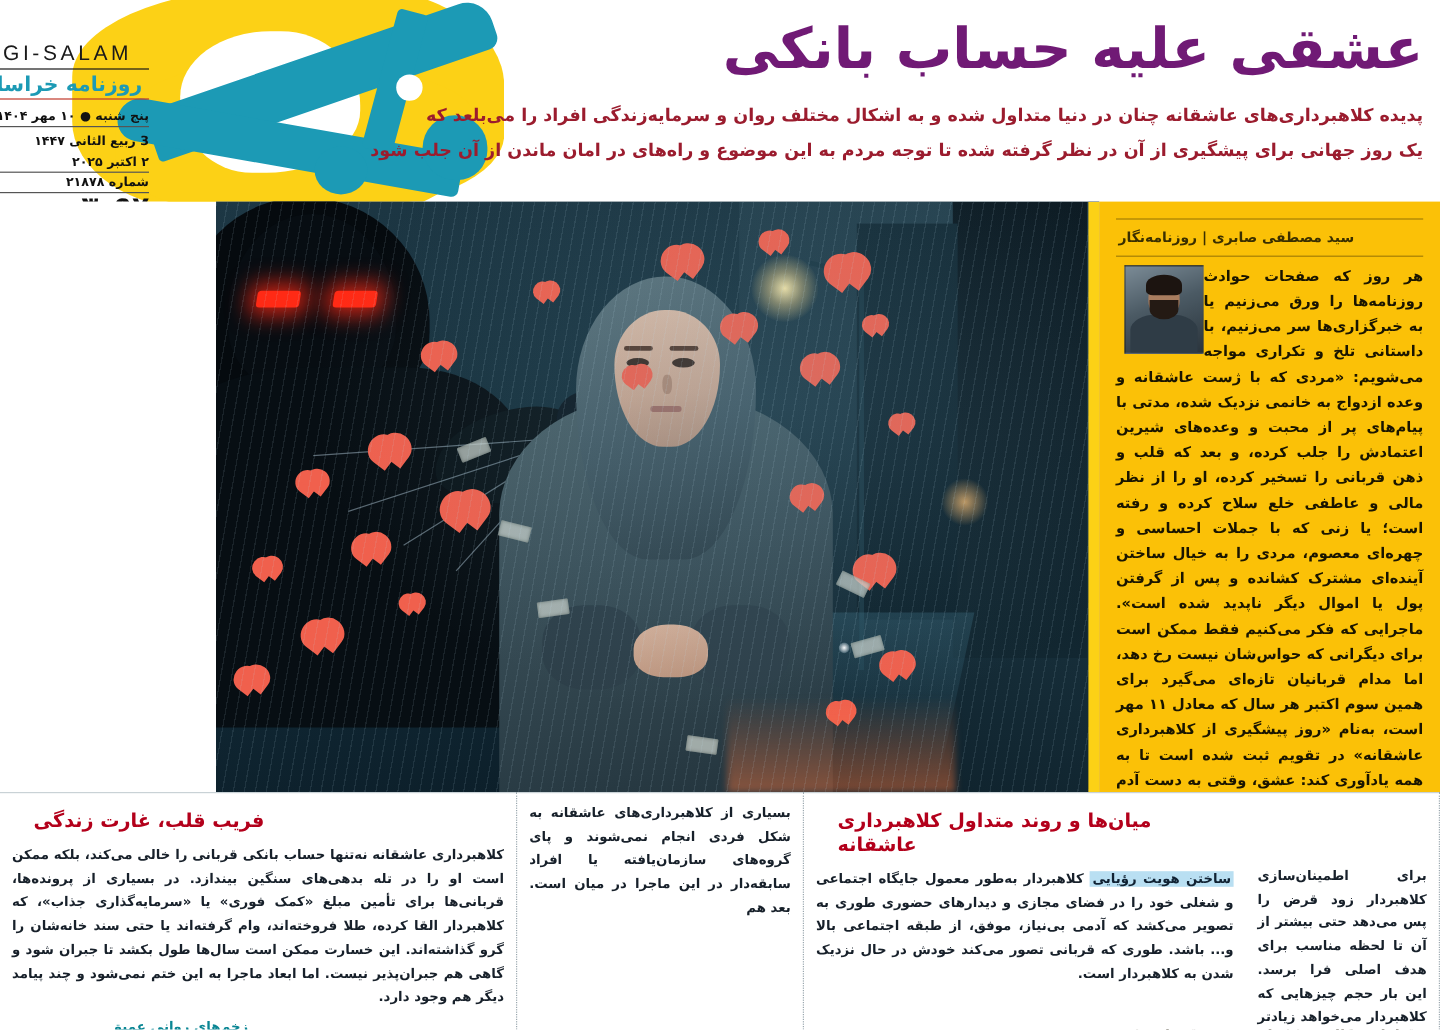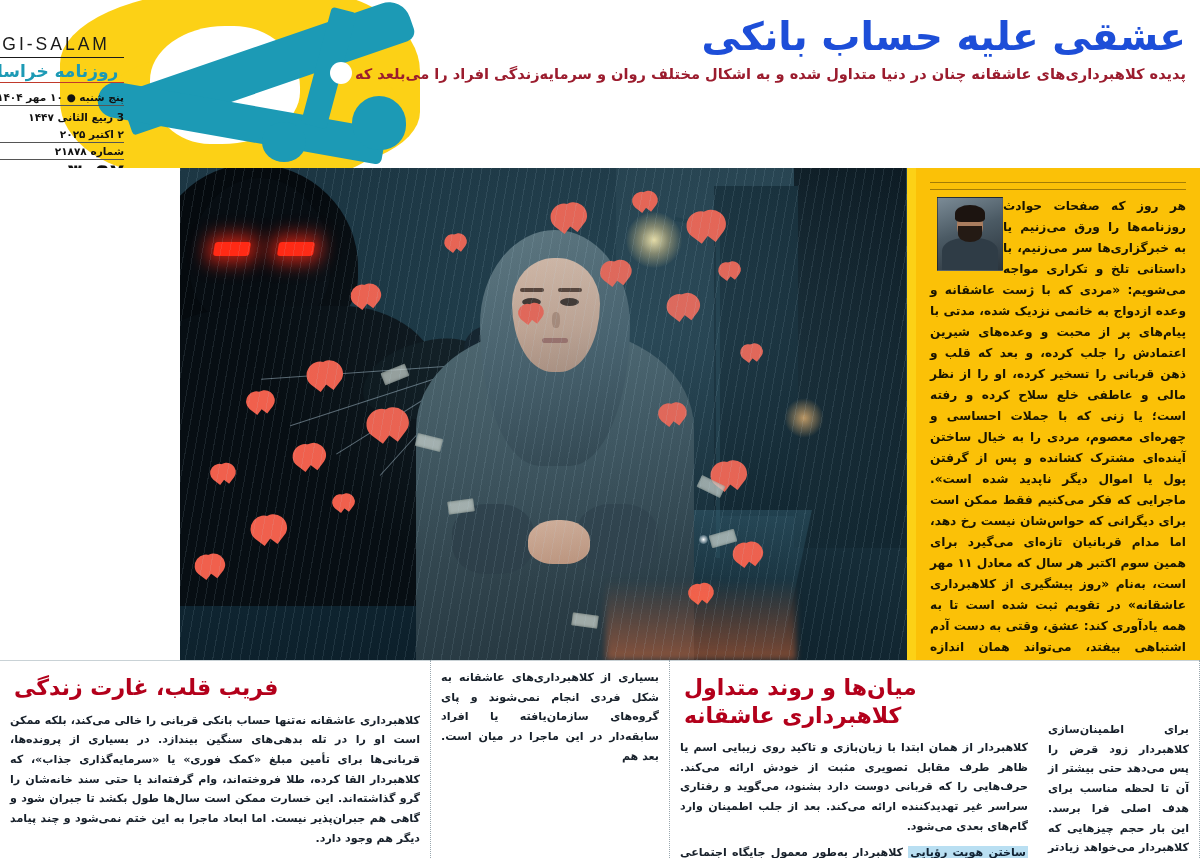--- a/index.html
+++ b/index.html
@@ -83,25 +83,25 @@
     font-size:23px; font-weight:700; color:#111; letter-spacing:1px;
     margin-top:1px; text-align:right; line-height:1;
   }
 
   
   .headline-zone {
     position:absolute; left:420px; top:0; width:780px; height:168px;
     padding: 14px 14px 0 10px; text-align:right; direction:rtl;
   }
   .headline {
-    font-size:39px; font-weight:700; color:#1d4ed8; line-height:1.18;
+    font-size:47px; font-weight:700; color:#701a75; line-height:1.18;
     letter-spacing:-0.5px; white-space:nowrap;
   }
   .subhead {
-    margin-top:0; font-size:14.6px; color:#9b1c2e; line-height:1.95;
+    margin-top:14px; font-size:14.6px; color:#9b1c2e; line-height:1.95;
     font-weight:600;
   }
   .subhead div { white-space:nowrap; }
 
   
   .hero {
     position:absolute; left:180px; top:168px; width:736px; height:492px;
     overflow:hidden;
     background: linear-gradient(170deg,#1d3744 0%, #16303c 35%, #0f2531 70%, #0a1a24 100%);
   }
@@ -284,22 +284,22 @@
 
   
   .bottom { position:absolute; left:0; top:660px; width:1200px; height:198px; background:#fff; }
   .bcols { display:flex; flex-direction:row-reverse; height:198px; }
   .bcol { padding:8px 10px 0 10px; direction:rtl; position:relative; }
   .bcol.c1 { width:430px; }
   .bcol.c2 { width:240px; border-left:1px dotted #9aa7ae; border-right:1px dotted #9aa7ae; }
   .bcol.c3 { width:368px; }
   .bcol.c4 { width:162px; border-right:1px dotted #9aa7ae; }
   .sec-title {
-    font-size:22px; font-weight:700; color:#b3001b; text-align:left;
-    line-height:1.25; margin:6px 0 9px 4px;
+    font-size:16px; font-weight:700; color:#b3001b; text-align:left;
+    line-height:1.25; margin:6px 0 9px 18px;
   }
   .btext {
     font-size:11.1px; line-height:1.78; color:#17202a; text-align:justify;
     font-weight:600;
   }
   .sub-inline { font-weight:700; }
   .sub-teal { color:#0a8694; }
   .sub-hl { background:#b9dff2; color:#123; padding:0 2px; font-weight:700; }
   .bullet-dot {
     display:inline-block; width:9px; height:9px; border-radius:50%;
@@ -334,20 +334,21 @@
         <span class="mh-date u">شماره ۲۱۸۷۸</span>
         <div class="mh-issue">۳۰۹۷</div>
       </div>
     </div>
   </div>
 
   <div class="headline-zone">
     <div class="headline">عشقی علیه حساب بانکی</div>
     <div class="subhead">
       <div>پدیده کلاهبرداری‌های عاشقانه چنان در دنیا متداول شده و به اشکال مختلف روان و سرمایه‌زندگی افراد را می‌بلعد که</div>
+      <div>یک روز جهانی برای پیشگیری از آن در نظر گرفته شده تا توجه مردم به این موضوع و راه‌های در امان ماندن از آن جلب شود</div>
     </div>
   </div>
 
   <div class="hero">
     <div class="street"></div>
     <div class="bldg1"></div>
     <div class="bldg2"></div>
     <div class="lamp-pole"></div>
     <div class="lamp-arm"></div>
     <div class="lamp-glow"></div>
@@ -418,20 +419,21 @@
     <div class="bill" style="left:392px;top:446px;transform:rotate(8deg)"></div>
 
     <div class="puddle"></div>
     <div class="mist"></div>
     <div class="rain"></div>
     <div class="hero-yellow-edge"></div>
   </div>
 
   <div class="col-yellow">
     <div class="cy-rule"></div>
+    <div class="byline">سید مصطفی صابری | روزنامه‌نگار</div>
     <div class="cy-rule"></div>
     <div class="author-photo">
       <div class="ap-body"></div>
       <div class="ap-head"></div>
       <div class="ap-beard"></div>
       <div class="ap-hair"></div>
     </div>
     <div class="cy-body">هر روز که صفحات حوادث روزنامه‌ها را ورق می‌زنیم یا به خبرگزاری‌ها سر می‌زنیم، با داستانی تلخ و تکراری مواجه می‌شویم: «مردی که با ژست عاشقانه و وعده ازدواج به خانمی نزدیک شده، مدتی با پیام‌های پر از محبت و وعده‌های شیرین اعتمادش را جلب کرده، و بعد که قلب و ذهن قربانی را تسخیر کرده، او را از نظر مالی و عاطفی خلع سلاح کرده و رفته است؛ یا زنی که با جملات احساسی و چهره‌ای معصوم، مردی را به خیال ساختن آینده‌ای مشترک کشانده و پس از گرفتن پول یا اموال دیگر ناپدید شده است». ماجرایی که فکر می‌کنیم فقط ممکن است برای دیگرانی که حواس‌شان نیست رخ دهد، اما مدام قربانیان تازه‌ای می‌گیرد برای همین سوم اکتبر هر سال که معادل ۱۱ مهر است، به‌نام «روز پیشگیری از کلاهبرداری عاشقانه» در تقویم ثبت شده است تا به همه یادآوری کند: عشق، وقتی به دست آدم اشتباهی بیفتد، می‌تواند همان اندازه ویرانگر باشد که یک جنایت بزرگ و چه رذالتی از این بزرگ‌تر که فردی با سلاح عشق و علاقه در مسیر کلاهبرداری گام بردارد تا همزمان ضربه مادی و روحی به طرف مقابل وارد کند. در این پرونده تلاش کردیم کاربردی و مفید تحلیلی روان‌شناختی از زمینه‌های قربانی و ویژگی‌های کلاهبردار بگوییم، تاکتیک‌های متداول، علایم هشدار و مهم‌تر از همه راهکارهایی ساده برای پیشگیری را توضیح دهیم. با ما باشید.</div>
   </div>
 
@@ -454,21 +456,20 @@
           </div>
         </div>
       </div>
 
       <div class="bcol c2">
         <div class="btext">بسیاری از کلاهبرداری‌های عاشقانه به شکل فردی انجام نمی‌شوند و پای گروه‌های سازمان‌یافته یا افراد سابقه‌دار در این ماجرا در میان است. بعد هم</div>
       </div>
 
       <div class="bcol c3">
         <div class="sec-title">میان‌ها و روند متداول کلاهبرداری عاشقانه</div>
-        <div class="btext">کلاهبردار از همان ابتدا با زبان‌بازی و تاکید روی زیبایی اسم یا ظاهر طرف مقابل تصویری مثبت از خودش ارائه می‌کند. حرف‌هایی را که قربانی دوست دارد بشنود، می‌گوید و رفتاری سراسر غیر تهدیدکننده ارائه می‌کند. بعد از جلب اطمینان وارد گام‌های بعدی می‌شود.</div>
         <div class="btext" style="margin-top:6px">
           <span class="sub-hl">ساختن هویت رؤیایی</span>
           <span>کلاهبردار به‌طور معمول جایگاه اجتماعی و شغلی خود را در فضای مجازی و دیدارهای حضوری طوری به تصویر می‌کشد که آدمی بی‌نیاز، موفق، از طبقه اجتماعی بالا و... باشد. طوری که قربانی تصور می‌کند خودش در حال نزدیک شدن به کلاهبردار است.</span>
         </div>
       </div>
 
       <div class="bcol c4">
         <div class="btext" style="margin-top:52px">برای اطمینان‌سازی کلاهبردار زود قرض را پس می‌دهد حتی بیشتر از آن تا لحظه مناسب برای هدف اصلی فرا برسد. این بار حجم چیزهایی که کلاهبردار می‌خواهد زیادتر است و چون بارها خوش‌قول بوده، قربانی با اطمینان قبول می‌کند.</div>
 
       </div>

